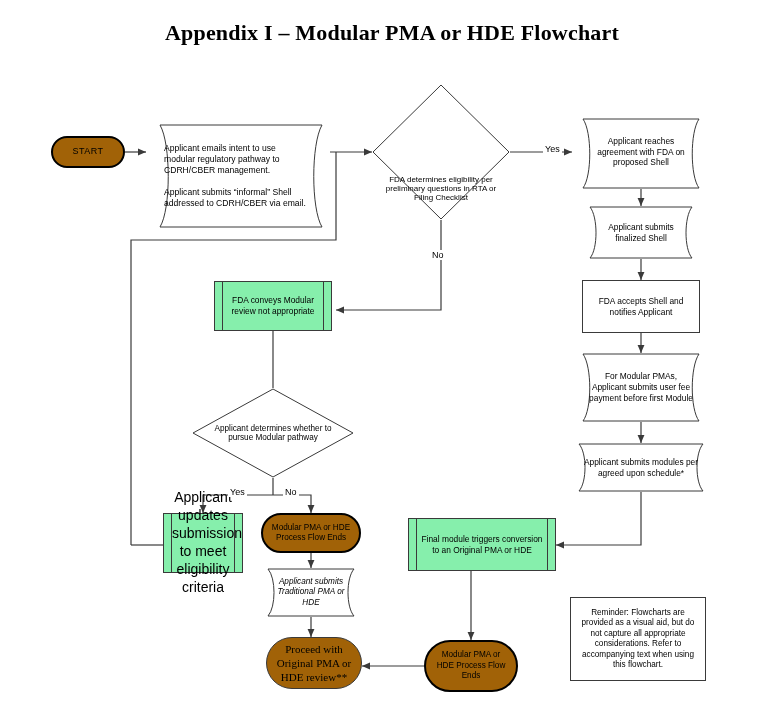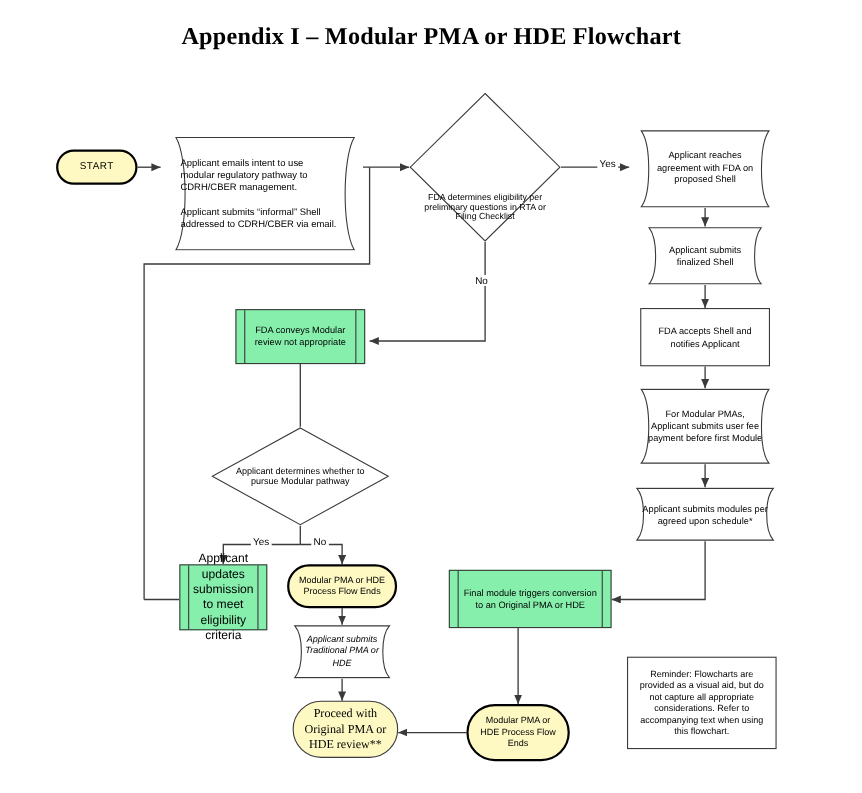--- a/index.html
+++ b/index.html
@@ -14,21 +14,21 @@
   .node .txt{position:relative;z-index:3;padding:0 6px;line-height:1.28;}
   .tape,.proc,.rect,.term{border:1px solid #3a3a3a;background:#fff;}
   
   .tape{border:none;background:transparent;}
   .tape .svgwrap{position:absolute;inset:0;z-index:1;}
   
   .proc{background:#86efac;}
   .proc .bar{position:absolute;top:0;bottom:0;width:1px;background:#3a3a3a;z-index:2;}
   .proc .bar.l{left:7px;} .proc .bar.r{right:7px;}
   
-  .term{border-radius:999px;border:2px solid #000;background:#fef9c3;}
+  .term{border-radius:999px;border:2px solid #000;background:#a16207;}
   .term.thin{border:1px solid #3a3a3a;}
   
   .dia{position:absolute;background:transparent;}
   .dia .svgwrap{position:absolute;inset:0;z-index:1;}
   .dia .txt{position:absolute;left:0;right:0;top:50%;transform:translateY(-50%);
             text-align:center;z-index:3;}
   .note{border:1px solid #3a3a3a;background:#fff;}
   .edgelabel{position:absolute;font-size:9px;background:#fff;padding:0 2px;z-index:6;}
   .ta-left .txt{text-align:left;}
 </style>
@@ -145,21 +145,21 @@
 <div class="dia" style="left:192px;top:388px;width:162px;height:90px;">
   <svg class="svgwrap" viewBox="0 0 162 90" preserveAspectRatio="none">
     <polygon points="81,1 161,45 81,89 1,45" fill="#fff" stroke="#3a3a3a" stroke-width="1"></polygon>
   </svg>
   <div class="txt" style="font-size:8.2px;padding:0 16px;">Applicant determines whether to pursue Modular pathway</div>
 </div>
 
 <div class="node proc" style="left:163px;top:513px;width:80px;height:60px;">
   <span class="bar l"></span>
   <span class="bar r"></span>
-  <span class="txt" style="font-size:11px;max-width:62px;">Applicant updates submission to meet eligibility criteria</span>
+  <span class="txt" style="font-size:14px;max-width:62px;">Applicant updates submission to meet eligibility criteria</span>
 </div>
 
 <div class="node term" style="left:261px;top:513px;width:100px;height:40px;">
   <span class="txt" style="font-size:8.2px;max-width:92px;">Modular PMA or HDE Process Flow Ends</span>
 </div>
 
 <div class="node tape" style="left:258px;top:568px;width:106px;height:49px;">
   <svg class="svgwrap" viewBox="0 0 106 49" preserveAspectRatio="none">
     <path d="M10,1 L96,1 C88,10 88,39 96,48 L10,48 C18,39 18,10 10,1 Z" fill="#fff" stroke="#3a3a3a" stroke-width="1"></path>
   </svg>

